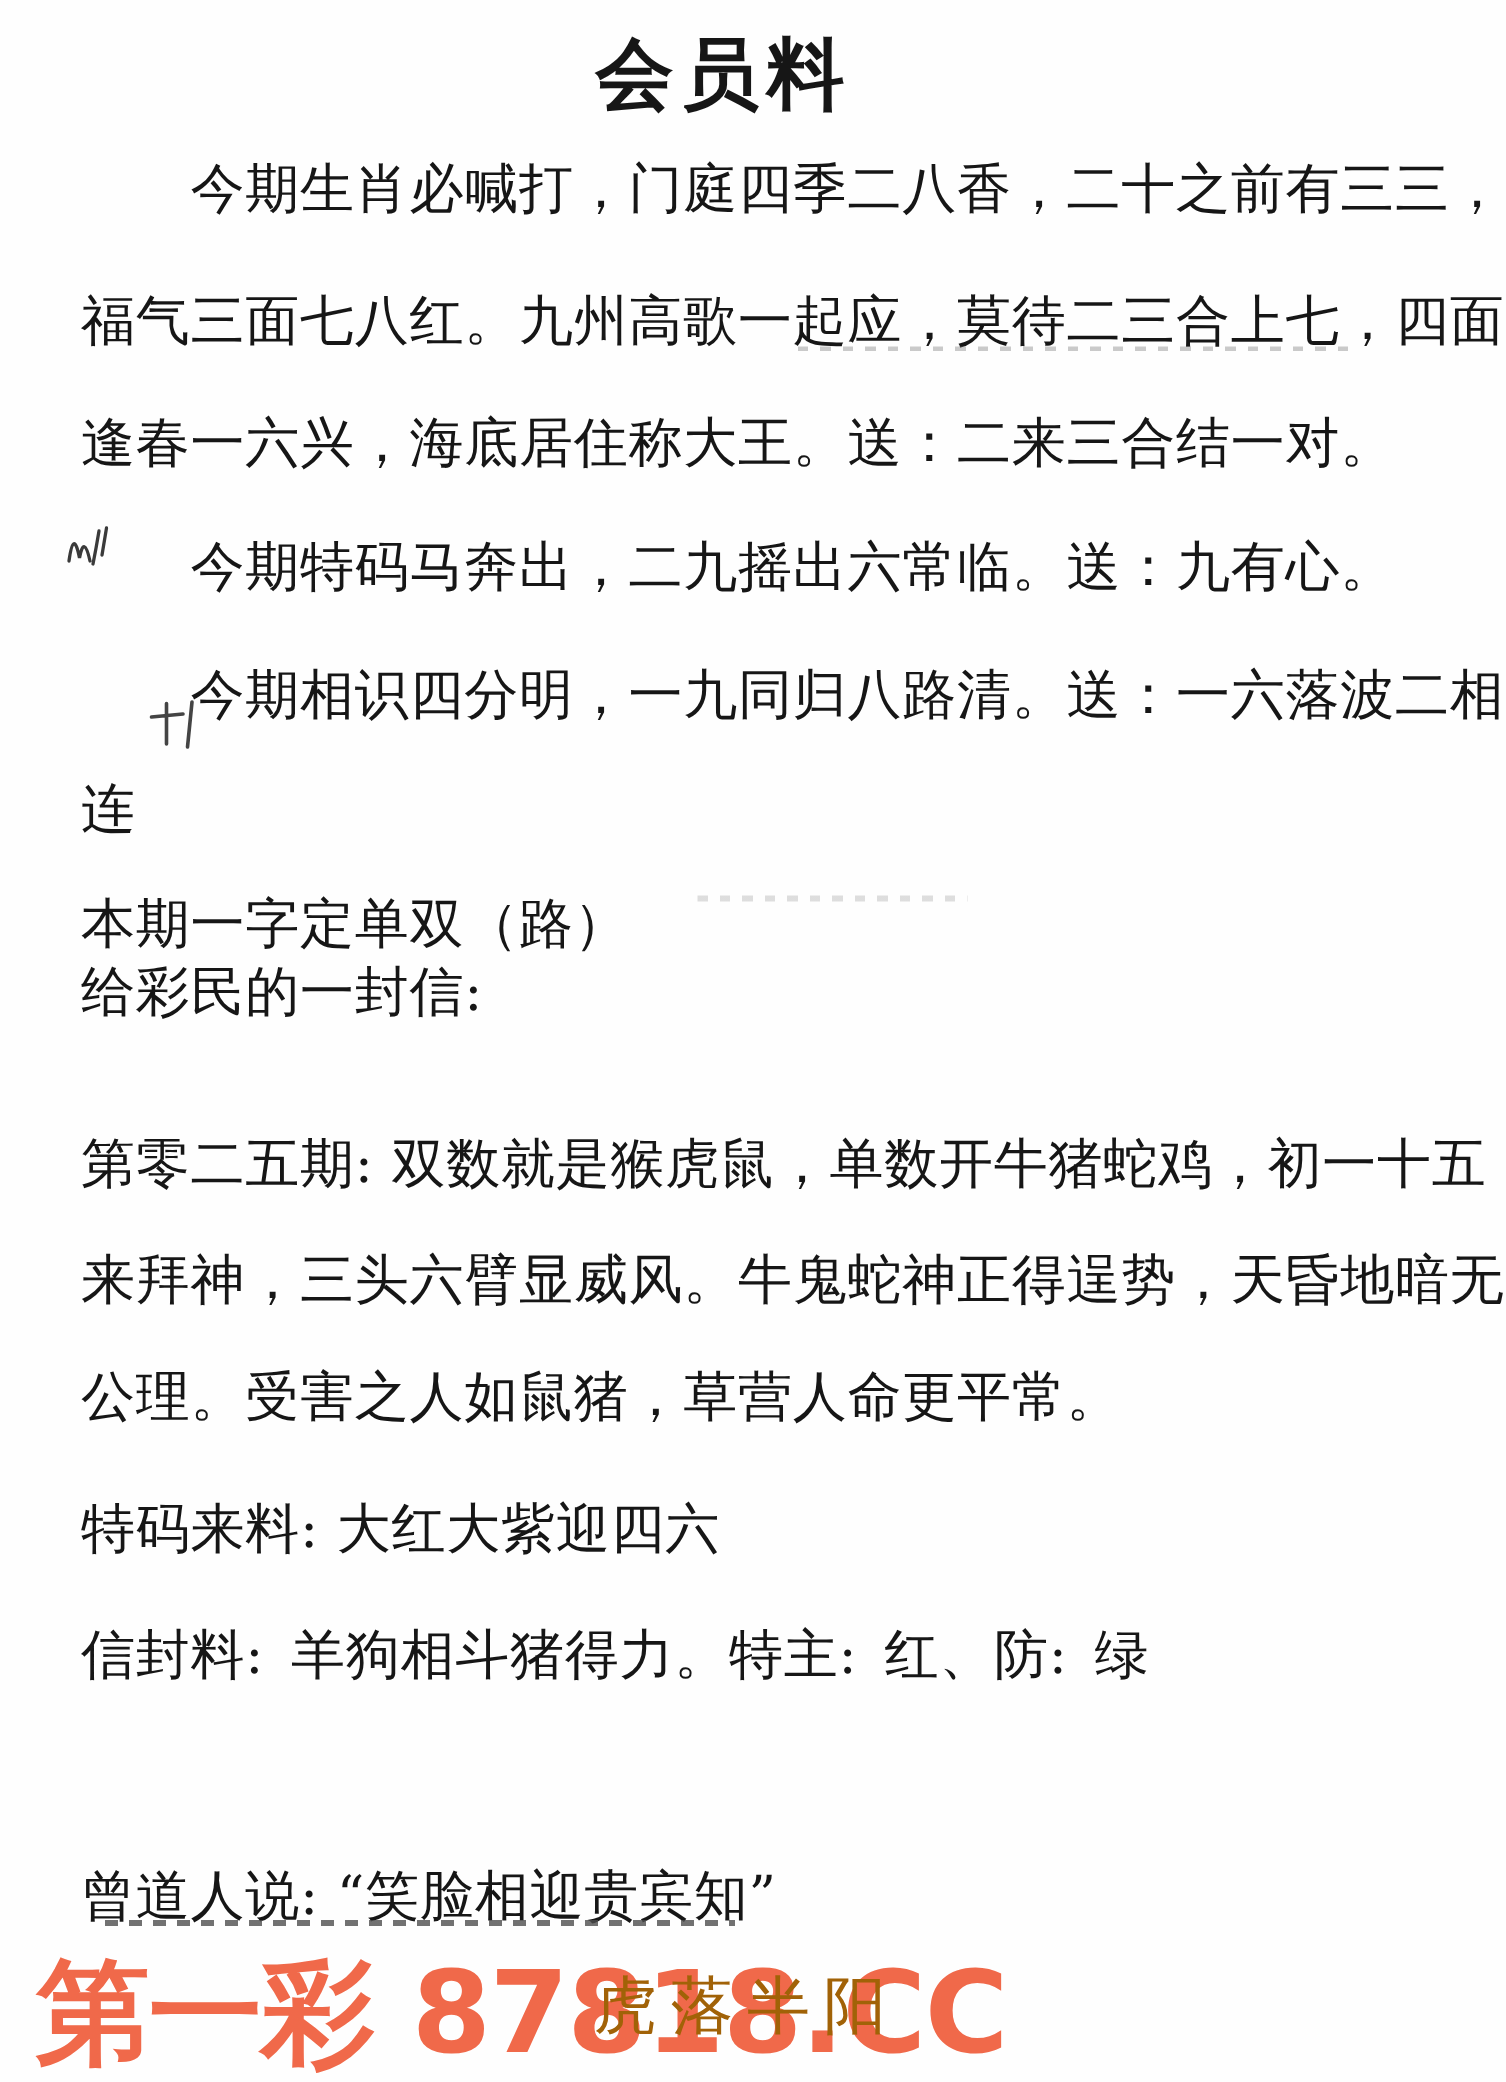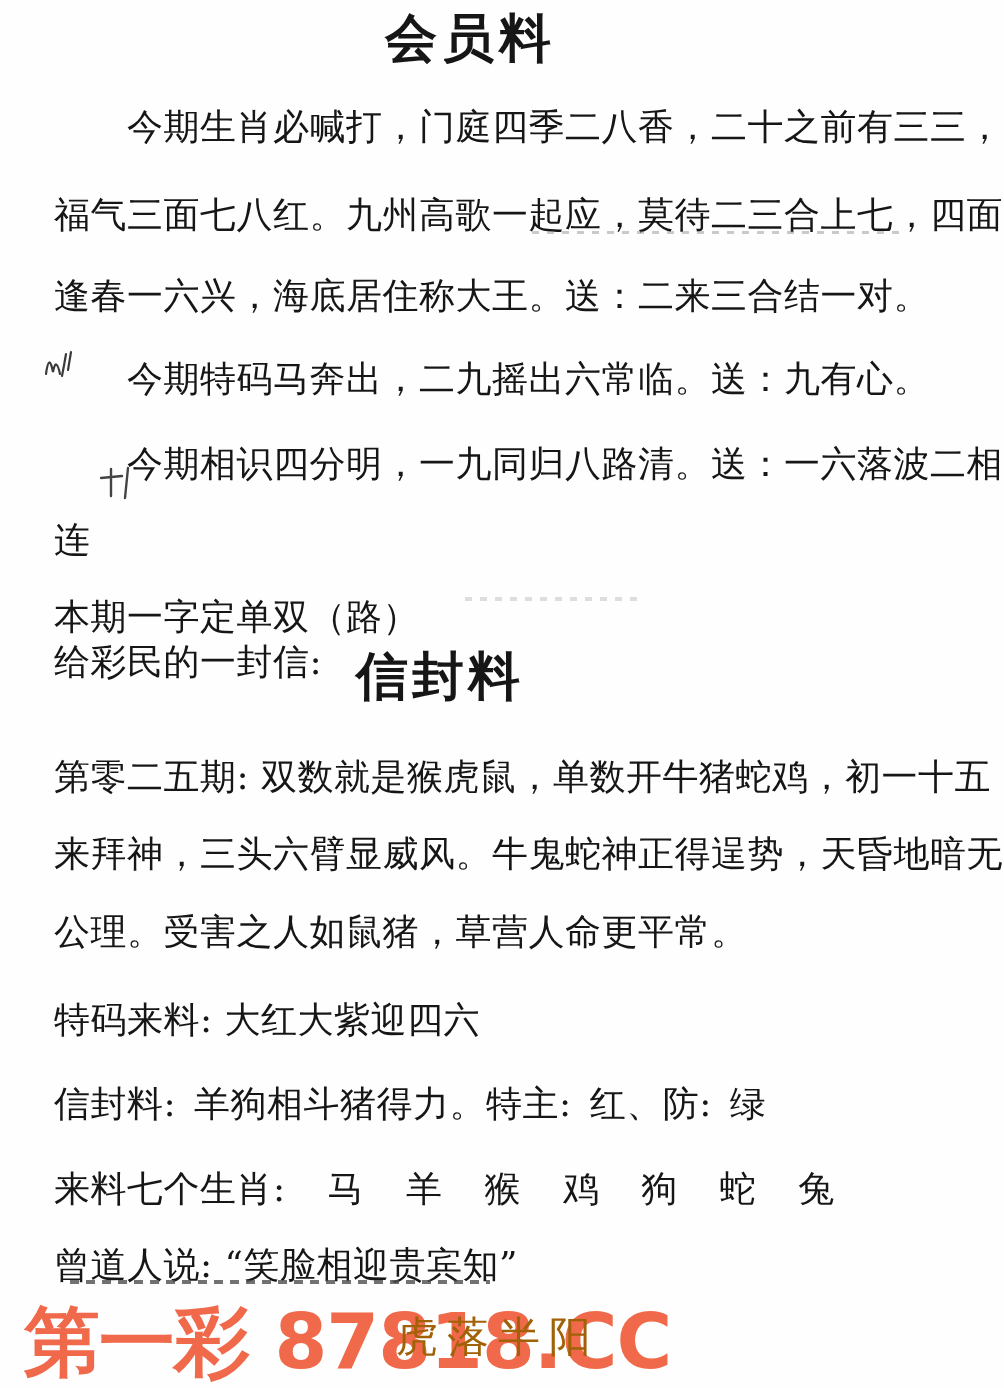--- a/index.html
+++ b/index.html
@@ -5,21 +5,21 @@
   html,body{margin:0;padding:0;background:#ffffff;}
   .page{
     position:relative;
     width:1004px;height:1388px;
     background:#fefefe;
     overflow:hidden;
     font-family:"DejaVu Serif","Liberation Serif",serif;
     color:#161616;
   }
   .title{
-    position:absolute;top:12px;left:385px;margin:0;
+    position:absolute;top:12px;left:385px;margin:12px;
     font-size:52px;font-weight:700;letter-spacing:5px;line-height:1;
     white-space:nowrap;
   }
   .ln{
     position:absolute;left:42px;margin:12px;
     font-size:36px;line-height:1.1;letter-spacing:0.5px;
     white-space:nowrap;
   }
   .indent{left:115px;}
   .sub-heading{
@@ -75,29 +75,27 @@
   <svg class="artifact" style="top:466px;left:98px" width="40" height="34" viewBox="0 0 40 34">
     <path d="M3 12 L24 10 M13 3 L13 30 M30 2 L27 32" stroke="#444" stroke-width="2.4" fill="none" stroke-linecap="round"></path>
   </svg>
 
   <p class="ln" style="top:508px">连</p>
   <p class="ln" style="top:585px">本期一字定单双（路）</p>
 
   <div class="smudge faint" style="top:597px;left:465px;width:180px"></div>
 
   <p class="ln" style="top:630px">给彩民的一封信:</p>
-  <h2 class="sub-heading">信封料</h2>
 
   <p class="ln" style="top:745px">第零二五期: 双数就是猴虎鼠，单数开牛猪蛇鸡，初一十五</p>
   <p class="ln" style="top:822px">来拜神，三头六臂显威风。牛鬼蛇神正得逞势，天昏地暗无</p>
   <p class="ln" style="top:988px">特码来料: 大红大紫迎四六</p>
 
   <p class="ln" style="top:900px">公理。受害之人如鼠猪，草营人命更平常。</p>
   <p class="ln spaced" style="top:1072px">信封料: 羊狗相斗猪得力。特主: 红、防: 绿</p>
-  <p class="ln zodiac" style="top:1157px">来料七个生肖: 马 羊 猴 鸡 狗 蛇 兔</p>
   <p class="ln" style="top:1233px">曾道人说: “笑脸相迎贵宾知”</p>
 
   <div class="smudge dark" style="top:1280px;left:70px;width:420px"></div>
 
   <p class="watermark" style="color: rgb(240, 105, 74);">第一彩 87818.CC</p>
 
   <p class="handwritten">虎落半阳</p>
 
 </div>
 

